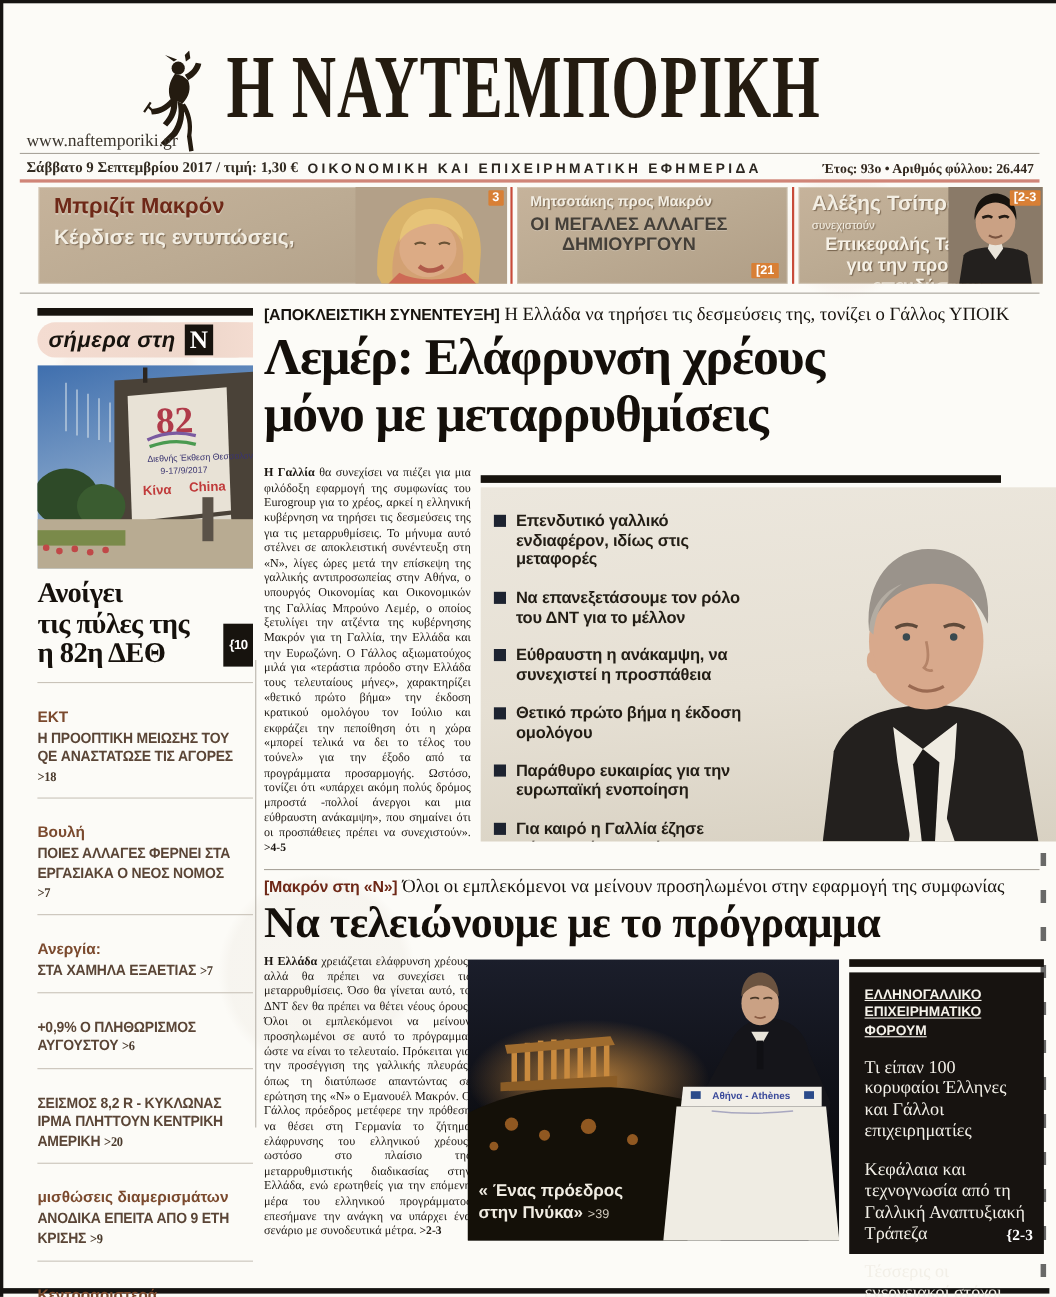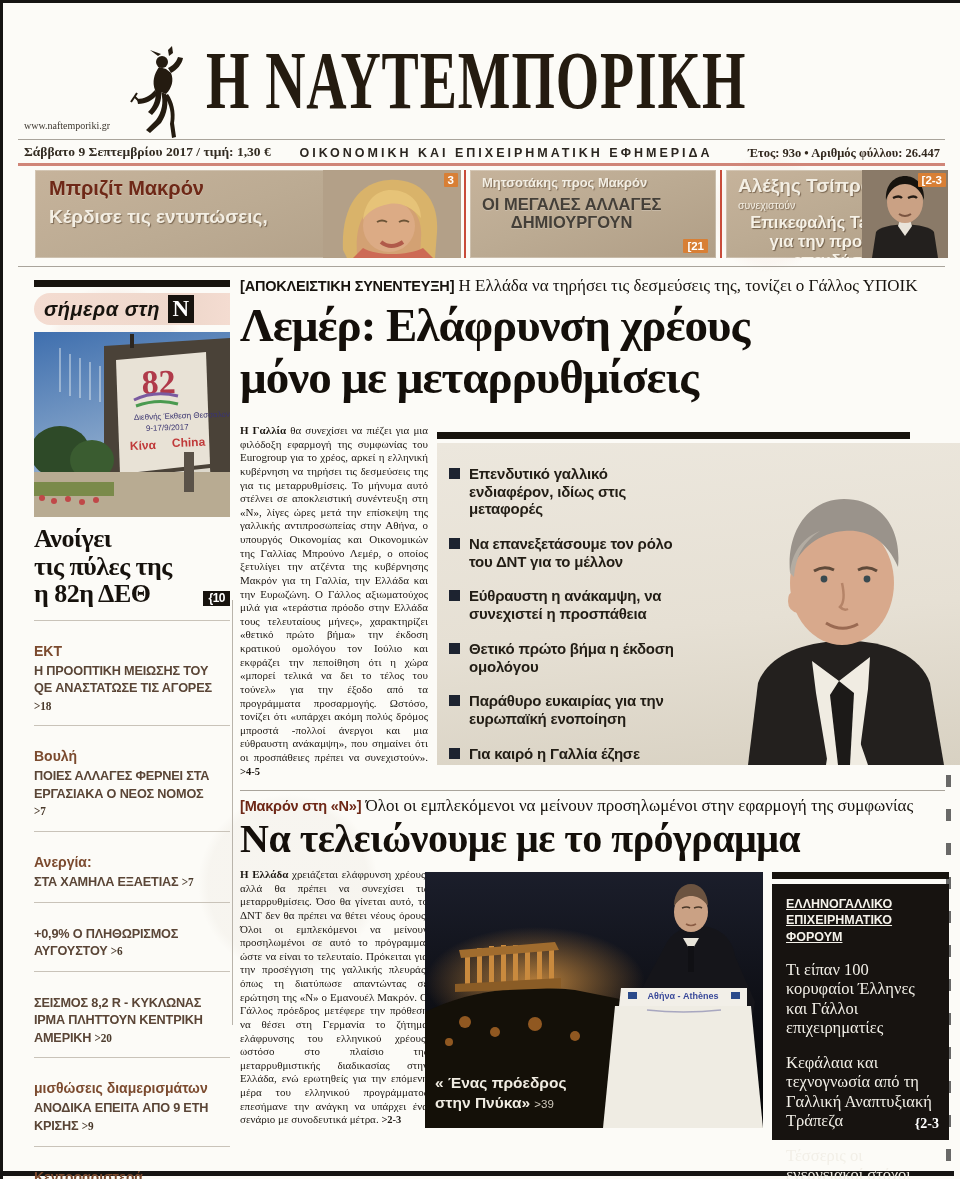--- a/index.html
+++ b/index.html
@@ -13,24 +13,24 @@
   
   .edge-top{left:0;top:0;width:960px;height:3px;background:#161412;}
   .edge-left{left:0;top:0;width:3px;height:1179px;background:#161412;}
   .edge-bottom{left:0;top:1171px;width:954px;height:5px;background:#161412;}
   .edge-right-dashes{left:946px;top:775px;width:5px;height:390px;
       background:repeating-linear-gradient(to bottom,#2a2a2a 0 12px,transparent 12px 34px);opacity:.7;}
   
   .mast-title{left:206px;top:34px;width:640px;font-family:"Liberation Serif",serif;
       font-weight:bold;font-size:62px;color:#241b10;letter-spacing:1px;white-space:nowrap;
       transform:scale(.9,1.32);transform-origin:top left;}
-  .mast-url{left:24px;top:120px;font-family:"Liberation Serif",serif;font-size:10px;color:#3c362e;text-align:center;}
+  .mast-url{left:24px;top:120px;font-family:"Liberation Serif",serif;font-size:16px;color:#3c362e;text-align:center;}
   .rule{background:#a9a49b;height:1px;}
   .dateline-left{left:24px;top:144px;font-family:"Liberation Serif",serif;font-weight:bold;font-size:13.5px;color:#332c22;}
-  .dateline-center{left:296px;top:146px;width:420px;text-align:center;font-weight:bold;font-size:12.5px;
+  .dateline-center{left:276px;top:146px;width:420px;text-align:center;font-weight:bold;font-size:12.5px;
       letter-spacing:3px;color:#2b2620;}
   .dateline-right{left:640px;top:146px;width:300px;text-align:right;font-family:"Liberation Serif",serif;
       font-weight:bold;font-size:12.5px;color:#33291f;}
   .rule-pink{left:18px;top:163px;width:927px;height:3px;background:#d08578;}
   
   .strip{left:34px;top:170px;width:916px;height:88px;}
   .strip .box{position:absolute;top:0;height:88px;background:
       linear-gradient(160deg,#c6b39b 0%,#bcab93 45%,#b09e86 100%);overflow:hidden;box-shadow:inset 0 0 0 1px rgba(255,255,255,.25);text-align:center;}
   .vdiv{position:absolute;top:0;width:2px;height:88px;background:#c84b3a;}
   .kick-maroon{font-weight:bold;font-size:20px;color:#6e2817;text-shadow:0 1px 0 rgba(255,255,255,.25);}
@@ -43,21 +43,21 @@
   .sidebar{left:34px;top:280px;width:196px;}
   .side-topbar{width:196px;height:7px;background:#17130e;}
   .side-head{margin-top:6px;height:32px;background:linear-gradient(90deg,#f4dcd1,#efd8cc 70%,#f2ddd3);
       display:flex;align-items:center;border-radius:16px;}
   .side-head .lbl{font-style:italic;font-weight:800;font-size:20px;color:#17130e;padding-left:10px;letter-spacing:.5px;}
   .side-head .nbox{width:26px;height:28px;background:#17130e;color:#fff;font-family:"Liberation Serif",serif;
       font-weight:bold;font-size:23px;display:flex;align-items:center;justify-content:center;margin-left:8px;}
   .feature-title{position:relative;margin-top:8px;font-family:"Liberation Serif",serif;font-weight:800;
       font-size:26px;line-height:1.06;color:#16110c;letter-spacing:-.5px;}
   .feature-title .pg{position:absolute;right:0;bottom:2px;background:#17130e;color:#fff;
-      font-family:"Liberation Sans",sans-serif;font-weight:bold;font-size:12px;padding:1px 5px;}
+      font-family:"Liberation Sans",sans-serif;font-weight:bold;font-size:12px;padding:13px 5px;}
   .side-item{border-bottom:1px solid #c9c3b9;padding:22px 0 11px 0;}
   .side-item:first-of-type{border-top:1px solid #c9c3b9;}
   .side-label{font-weight:bold;font-size:14px;color:#7b4a2e;margin-bottom:3px;}
   .side-label:empty{display:none;}
   .side-title{font-weight:800;font-size:13.5px;line-height:1.3;color:#5a4536;letter-spacing:-.2px;
       transform:scaleX(.94);transform-origin:left;}
   .side-title .pr{font-family:"Liberation Serif",serif;font-size:12px;font-weight:bold;color:#4a3a2c;}
   .bank{display:flex;margin-top:14px;padding-top:4px;}
   .barcode{width:26px;height:84px;margin-right:14px;background:
       repeating-linear-gradient(to bottom,#2b251e 0 2px,transparent 2px 4px,#2b251e 4px 7px,transparent 7px 8px,#2b251e 8px 9px,transparent 9px 13px);}

